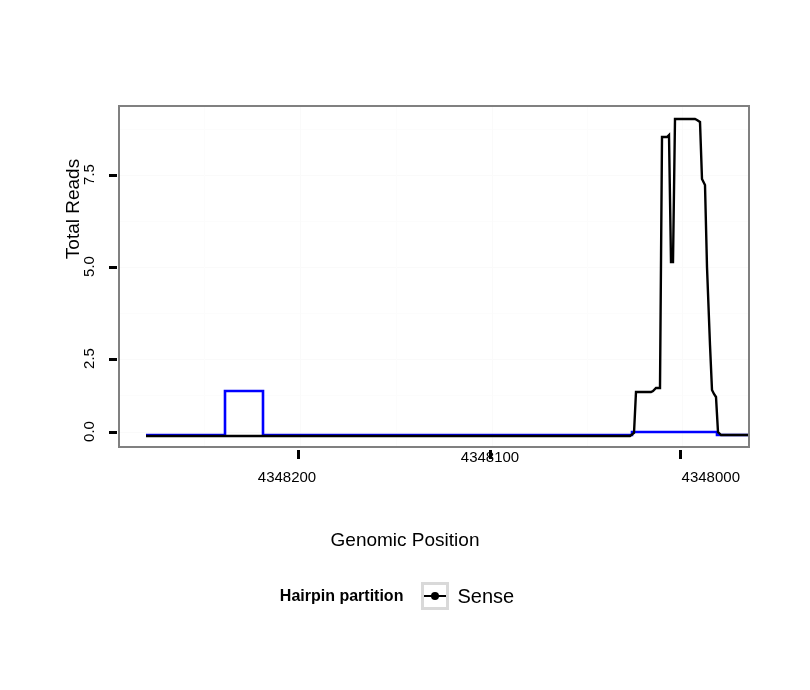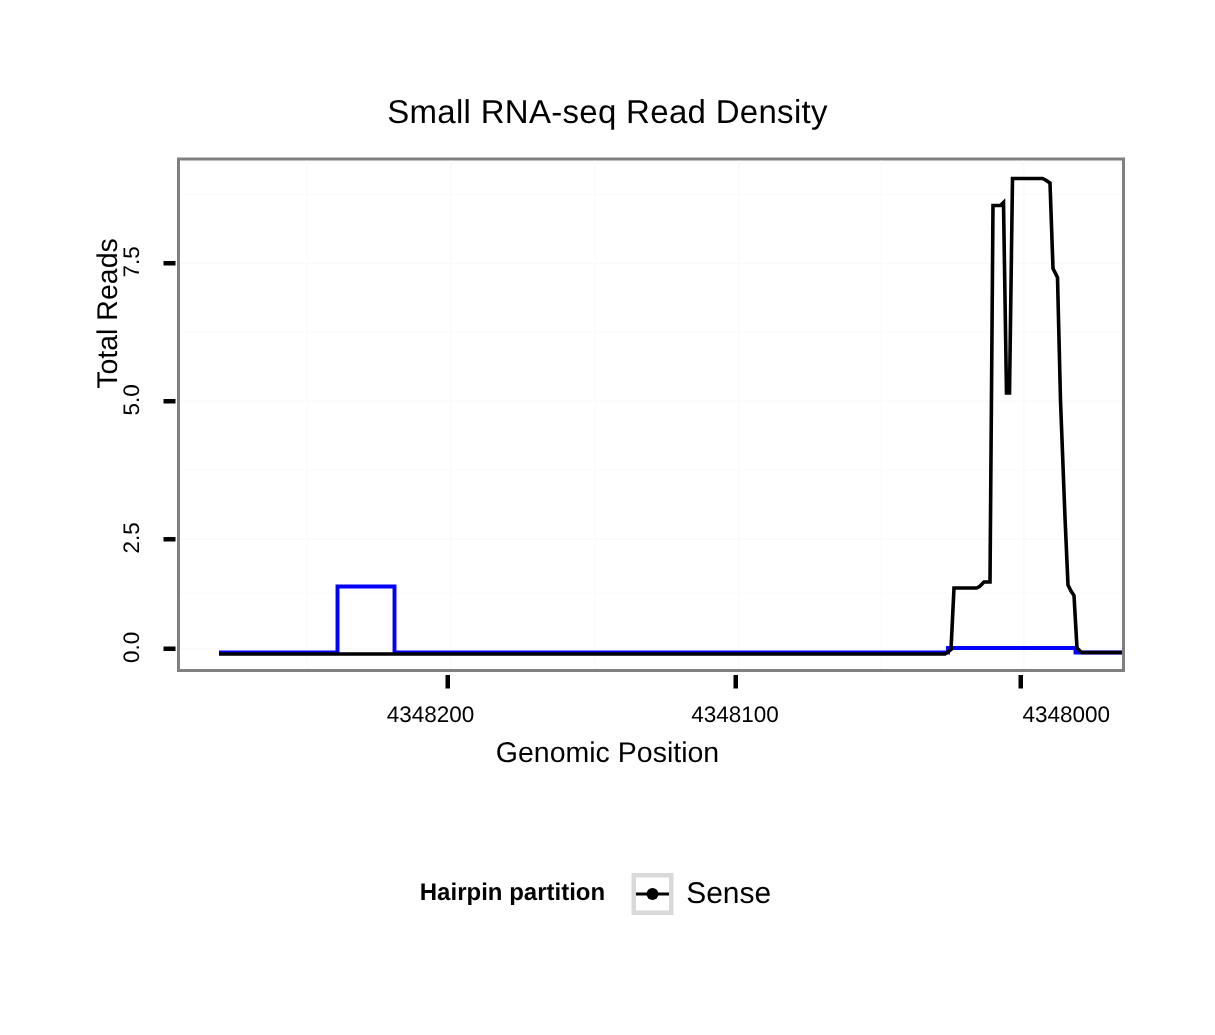--- a/index.html
+++ b/index.html
@@ -48,21 +48,21 @@
   }
   .ytick-mark{position:absolute;width:8px;height:3px;background:#000;}
 
   
   .xtick-mark{position:absolute;width:3px;height:9px;background:#000;}
   .xtick-label{
     position:absolute;width:120px;text-align:center;
     font-size:15px;color:#000;
   }
   .xlab{
-    position:absolute;left:0;top:492px;width:810px;
+    position:absolute;left:0;top:529px;width:810px;
     text-align:center;font-size:19px;color:#000;
   }
 
   
   .legend{
     position:absolute;left:0;top:582px;width:810px;
     display:flex;align-items:center;justify-content:center;
     gap:0px;
   }
   .legend-title{
@@ -83,21 +83,20 @@
   .legend-key-dot{
     position:absolute;left:7px;top:7px;width:8px;height:8px;border-radius:50%;
   }
   .legend-label{font-size:20px;color:#000;}
 </style>
 </head>
 <body>
 
 <div id="root">
 
-  <div class="chart-title">Small RNA-seq Read Density</div>
 
   <div class="ylab">Total Reads</div>
 
   <div class="ytick-label" style="top:423px;left:68px;">0.0</div>
   <div class="ytick-mark" style="left:109px;top:431px;"></div>
 
   <div class="ytick-label" style="top:350px;left:68px;">2.5</div>
   <div class="ytick-mark" style="left:109px;top:358px;"></div>
 
   <div class="ytick-label" style="top:258px;left:68px;">5.0</div>
@@ -133,21 +132,21 @@
 
         <polyline fill="none" stroke="#000000" stroke-width="2.4" stroke-linejoin="miter" stroke-linecap="butt" points="26,329 510,329 514,326 516,285 531,285 533,284 536,281 540,281 542,30 547,30 549,28 551,155 553,155 555,12 575,12 577,13 580,15 582,72 585,78 587,160 590,238 592,283 594,287 596,290 598,325 601,328 632,328"></polyline>
       </svg>
     </div>
   </div>
 
   <div class="xtick-mark" style="left:297px;top:450px;"></div>
   <div class="xtick-label" style="left:227px;top:468px;">4348200</div>
 
   <div class="xtick-mark" style="left:489px;top:450px;"></div>
-  <div class="xtick-label" style="left:430px;top:468px;">4348100</div>
+  <div class="xtick-label" style="left:430px;top:448px;">4348100</div>
 
   <div class="xtick-mark" style="left:679px;top:450px;"></div>
   <div class="xtick-label" style="left:620px;top:468px;text-align:right;">4348000</div>
 
   <div class="xlab">Genomic Position</div>
 
   <div class="legend">
     <span class="legend-title">Hairpin partition</span>
 
     <span class="legend-item">

